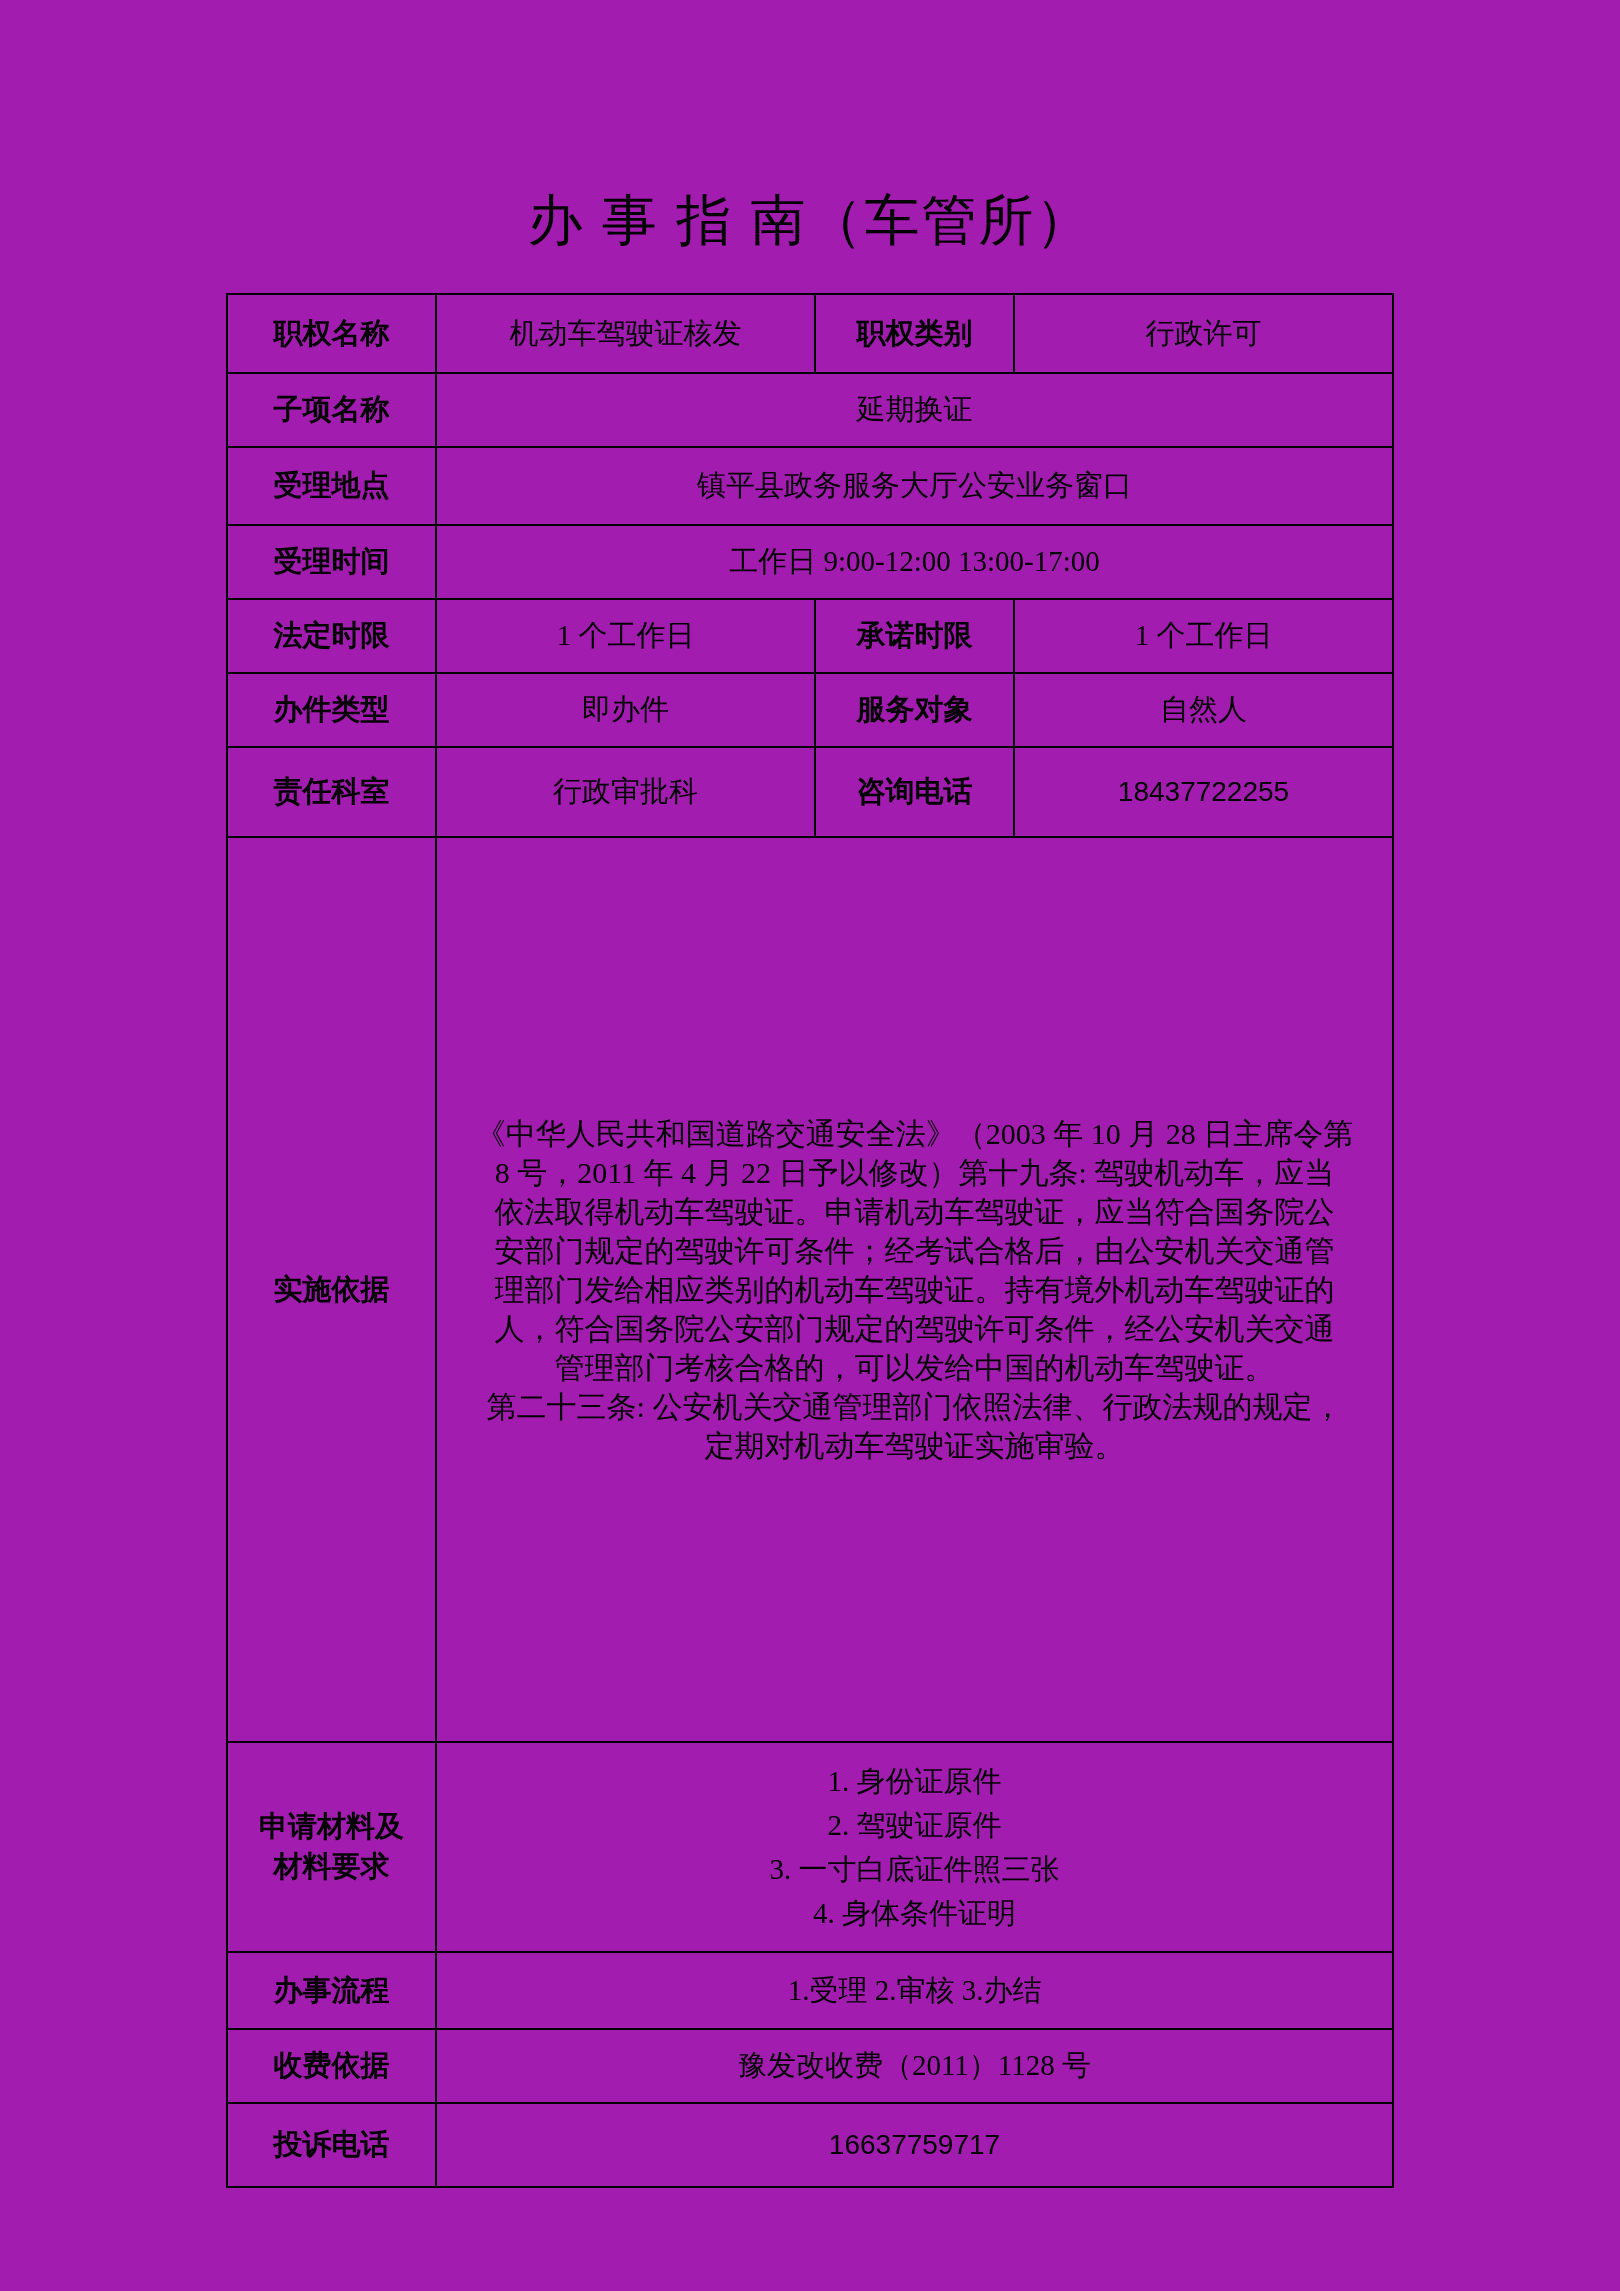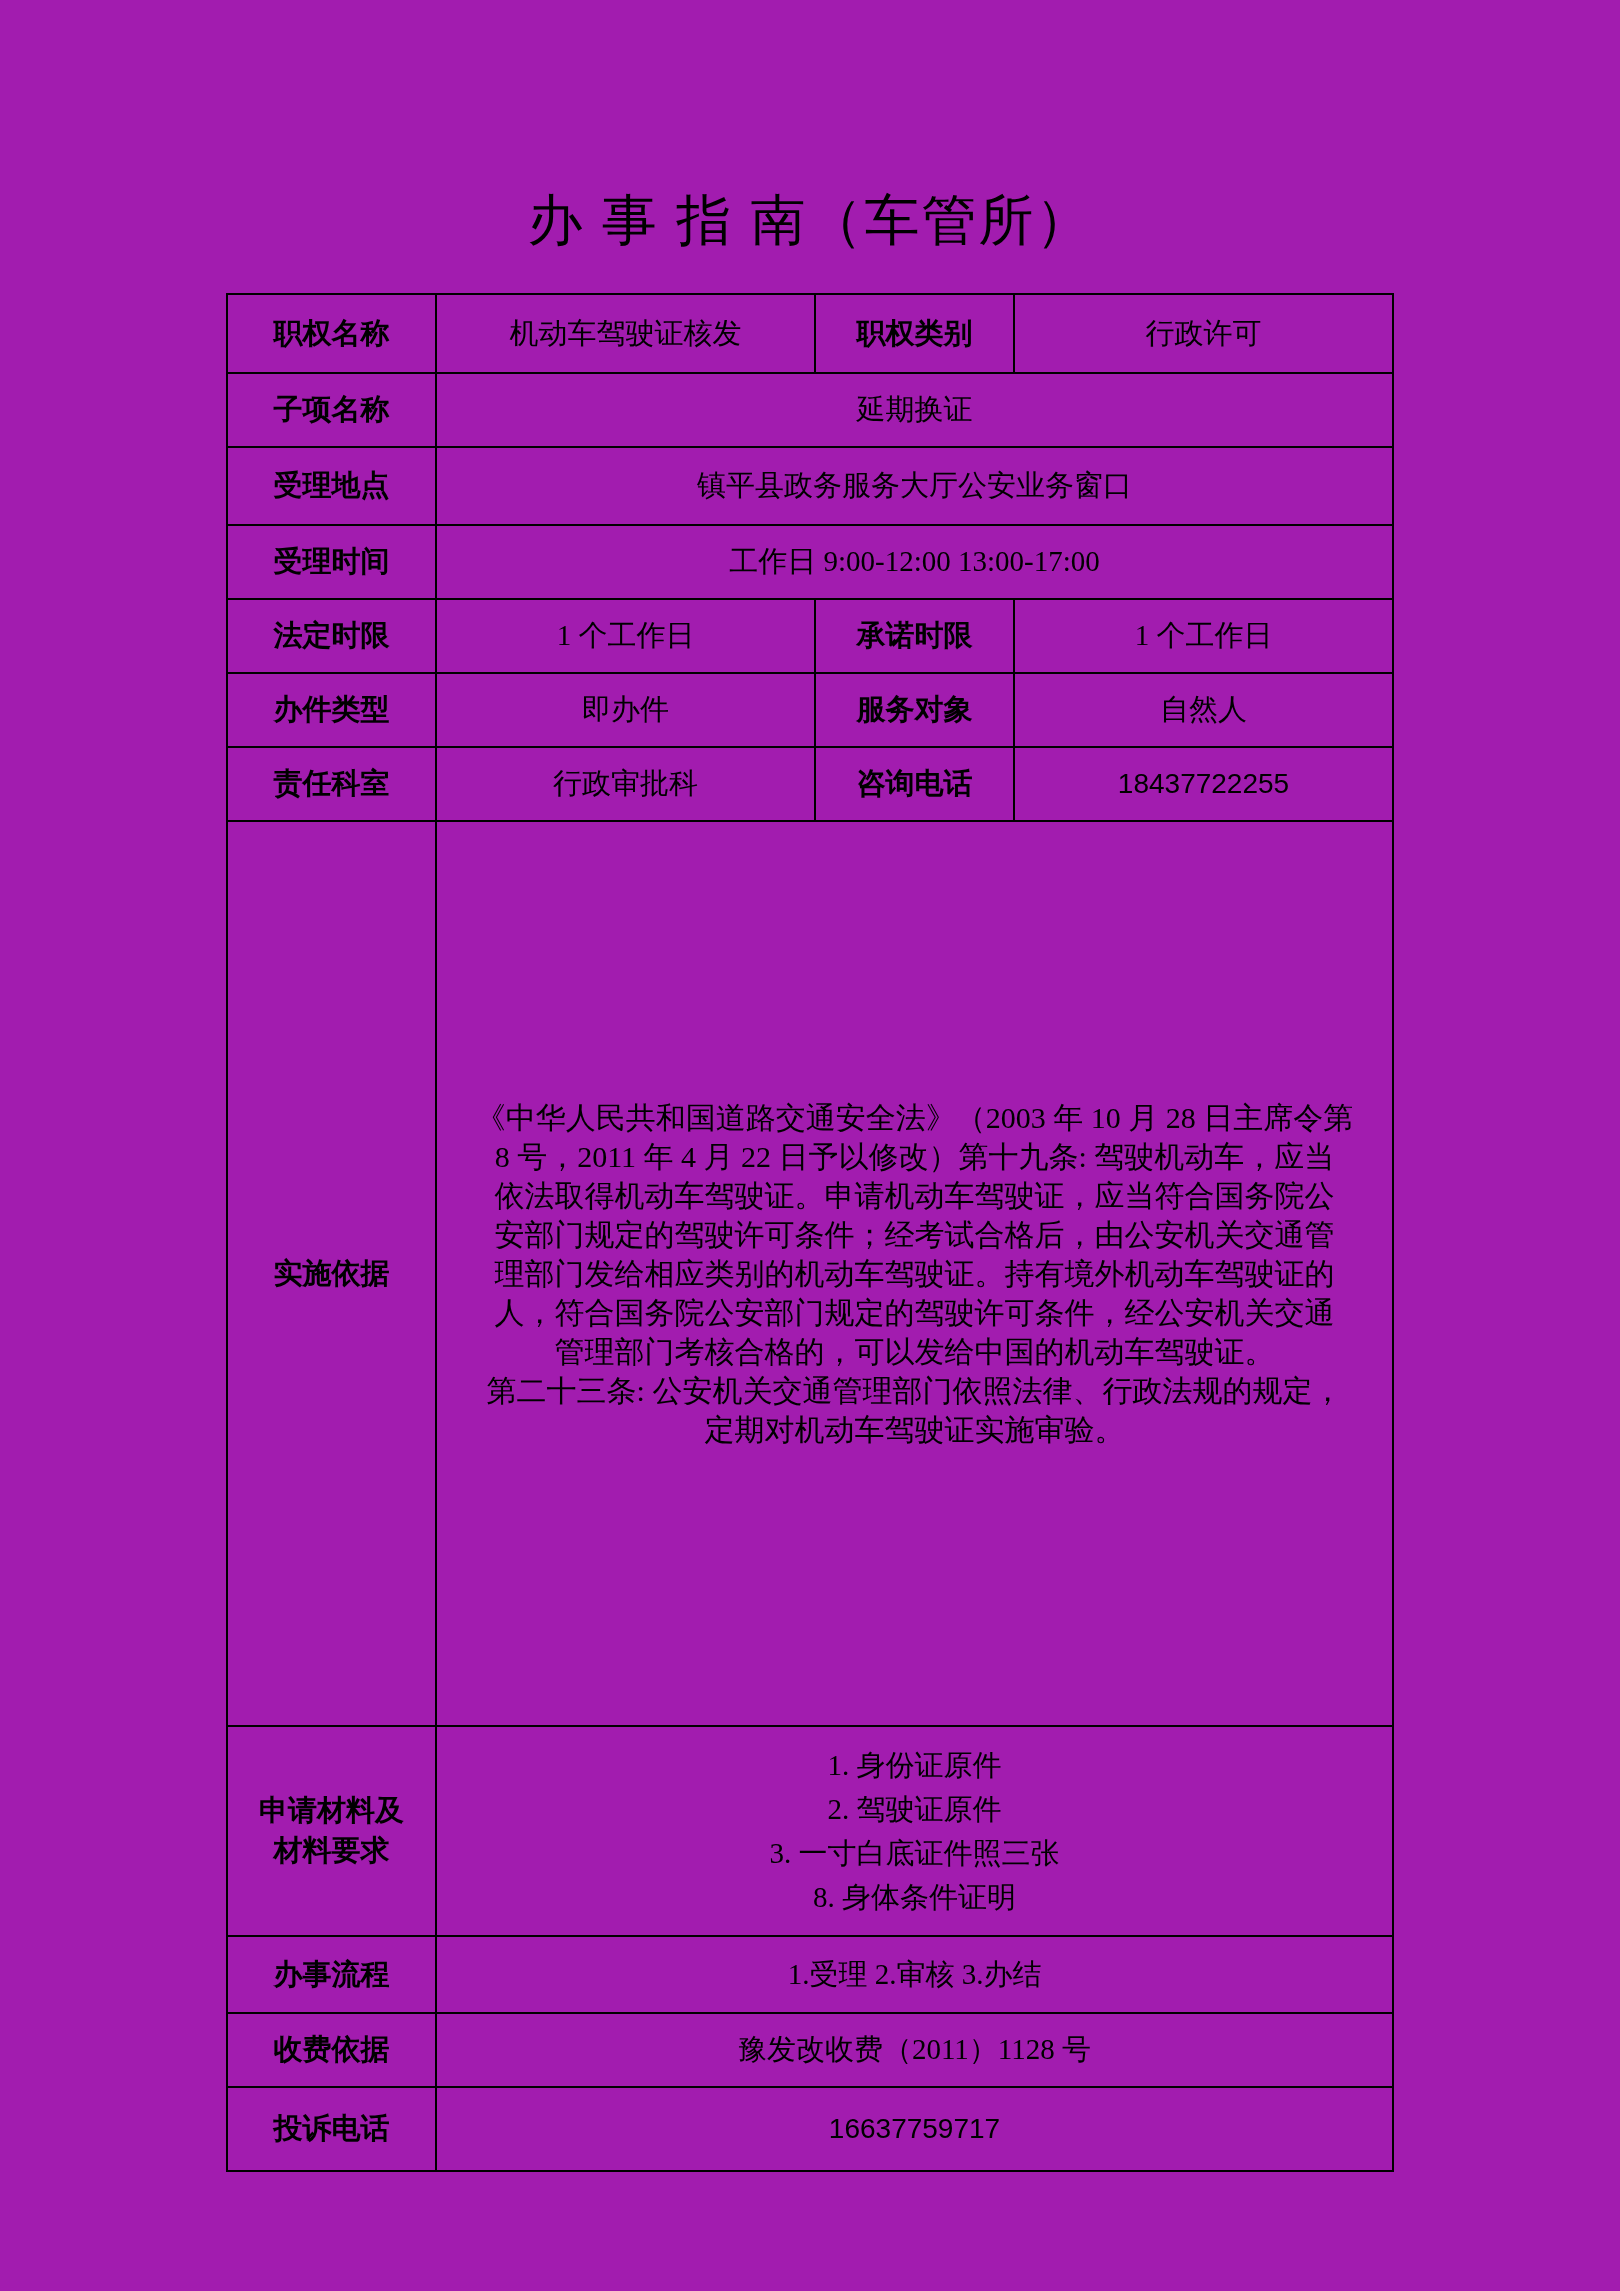--- a/index.html
+++ b/index.html
@@ -40,21 +40,21 @@
   col.cA{width:209px;}
   col.cB{width:379px;}
   col.cC{width:199px;}
   col.cD{width:379px;}
   .r1{height:79px;}
   .r2{height:57px;}
   .r3{height:78px;}
   .r4{height:52px;}
   .r5{height:69px;}
   .r6{height:71px;}
-  .r7{height:74px;}
+  .r7{height:90px;}
   .r8{height:905px;}
   .r9{height:204px;}
   .r10{height:77px;}
   .r11{height:45px;}
   .r12{height:84px;}
   td.label{
     font-family:"Liberation Sans", sans-serif;
     font-weight:bold;
     font-size:29px;
     white-space:pre-line;
@@ -163,21 +163,21 @@
 定期对机动车驾驶证实施审验。</td>
     </tr>
 
     <tr class="r9">
       <td class="label">申请材料及
 材料要求</td>
       <td class="value materials-list" colspan="3">
         <div>1. 身份证原件</div>
         <div>2. 驾驶证原件</div>
         <div>3. 一寸白底证件照三张</div>
-        <div>8. 身体条件证明</div>
+        <div>4. 身体条件证明</div>
       </td>
     </tr>
 
     <tr class="r10">
       <td class="label">办事流程</td>
       <td class="value" colspan="3">1.受理 2.审核 3.办结</td>
     </tr>
 
     <tr class="r11">
       <td class="label">收费依据</td>

